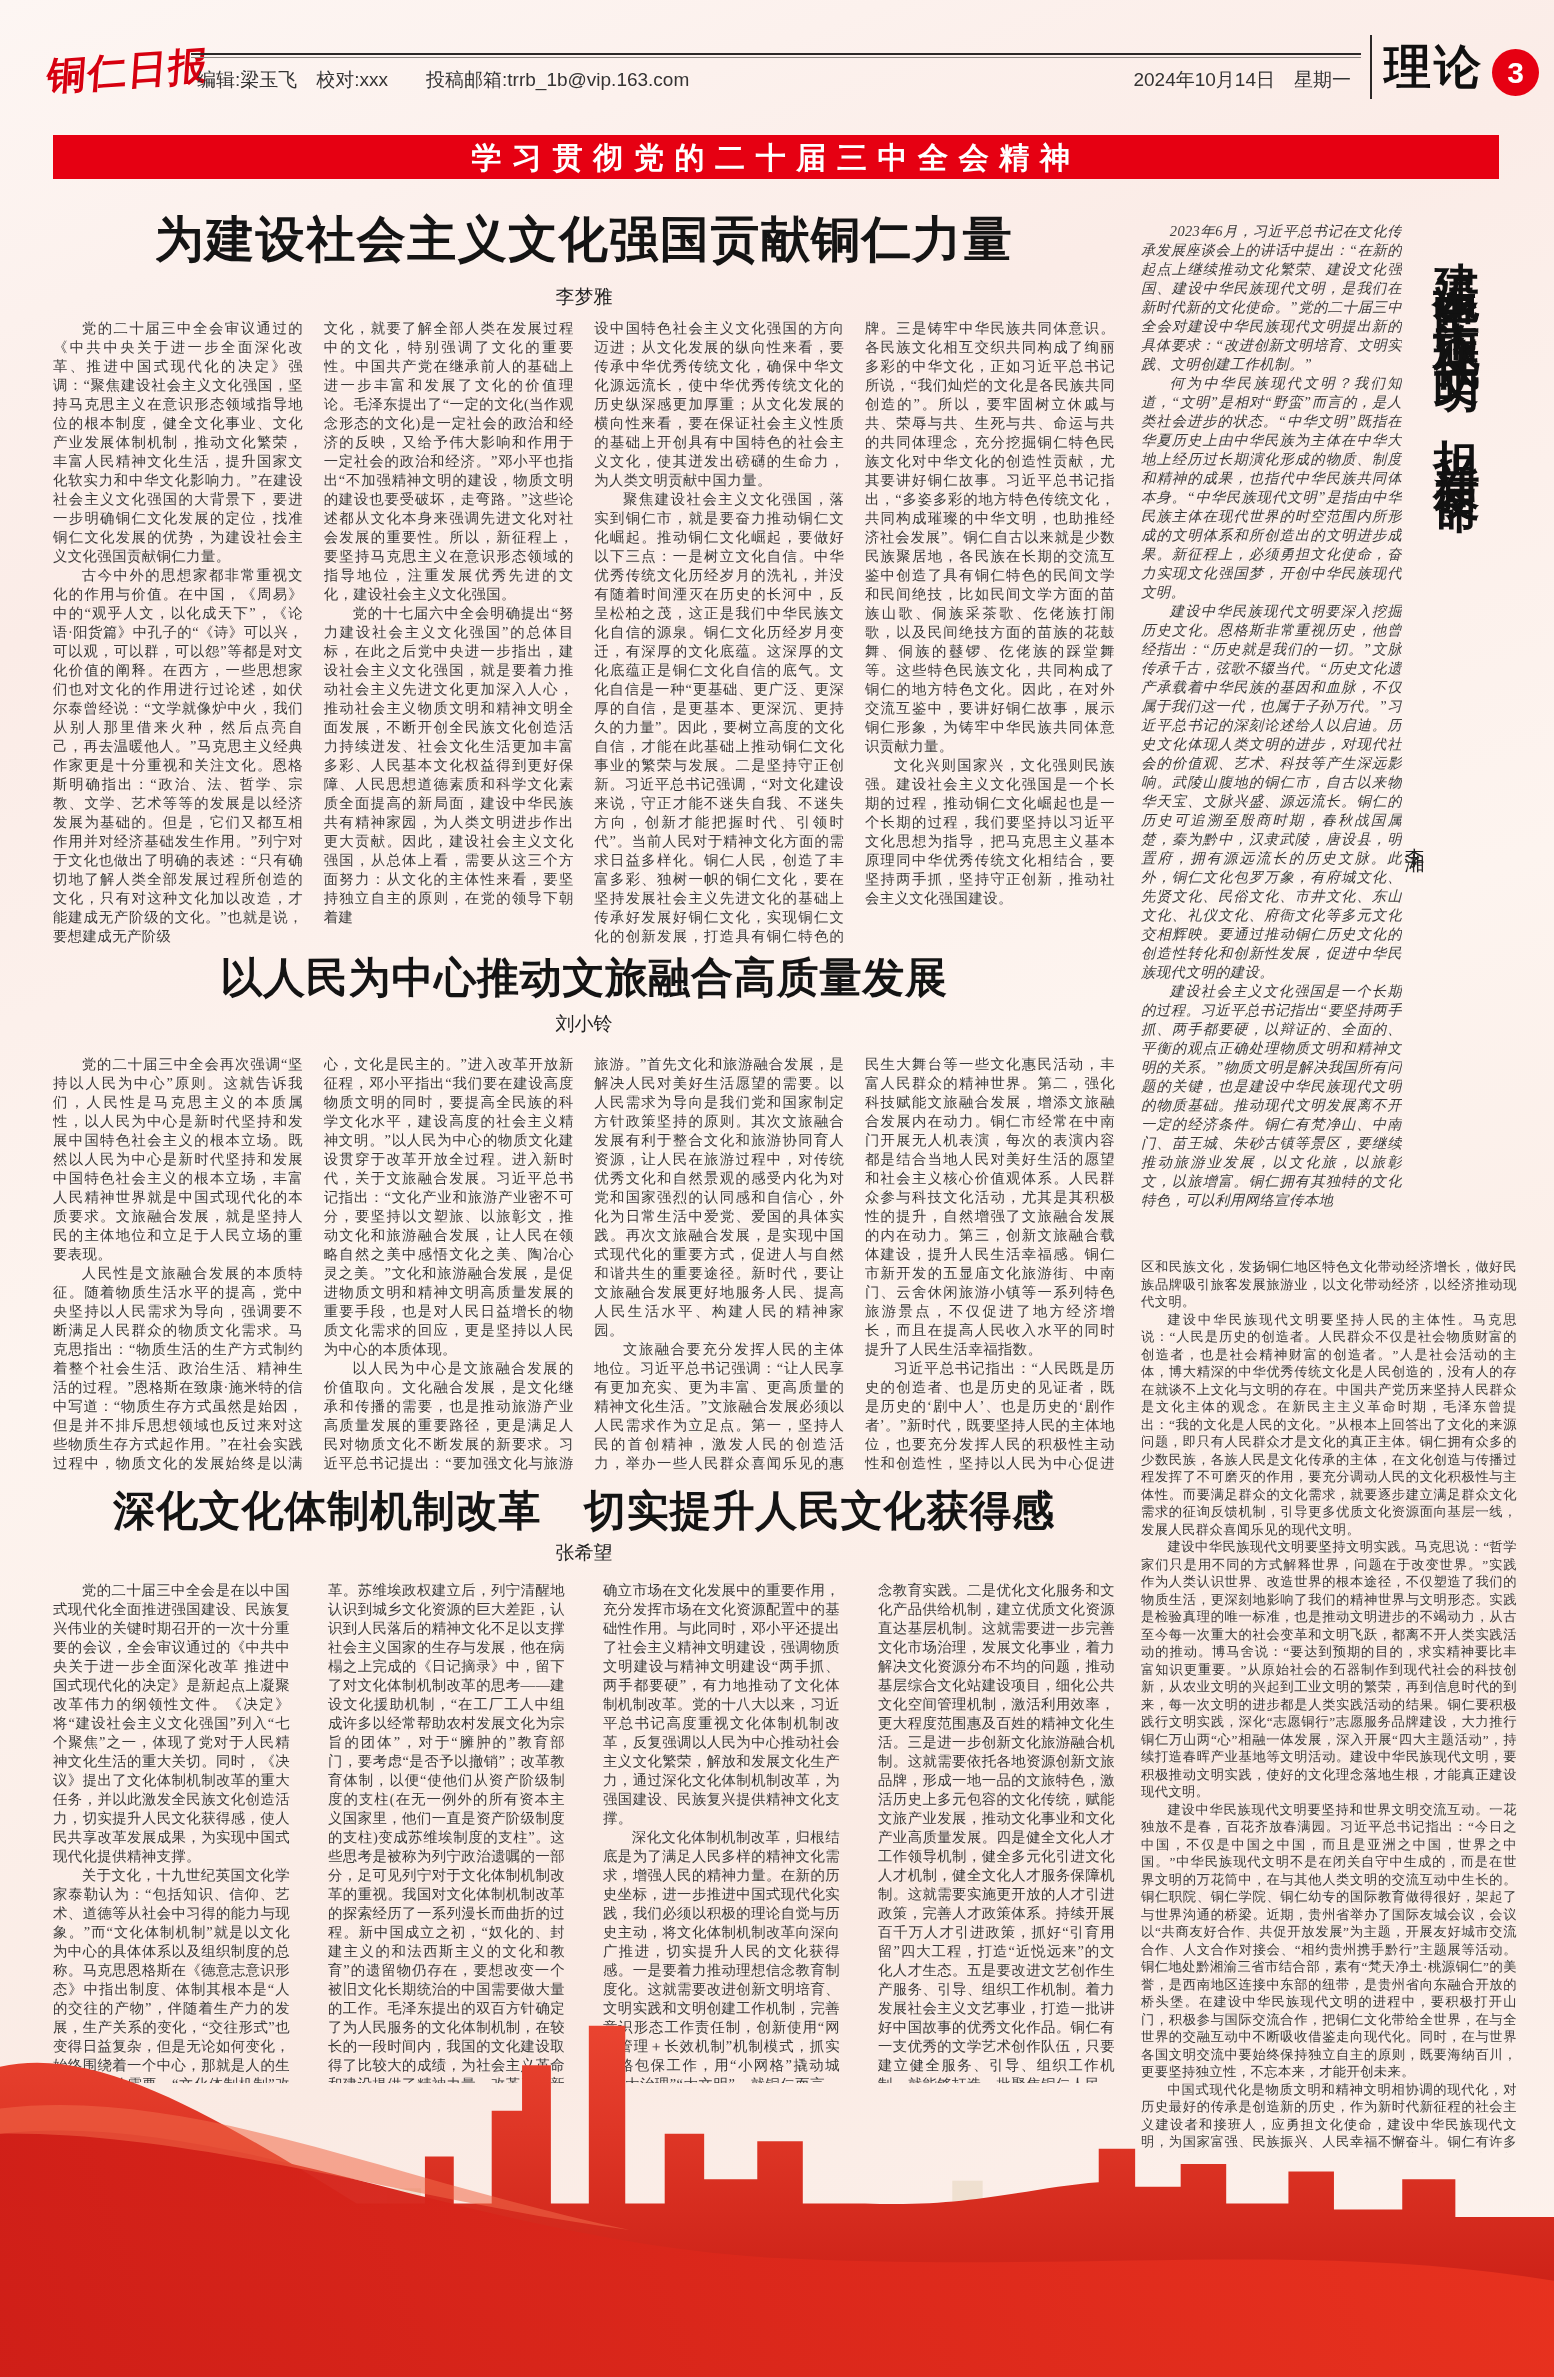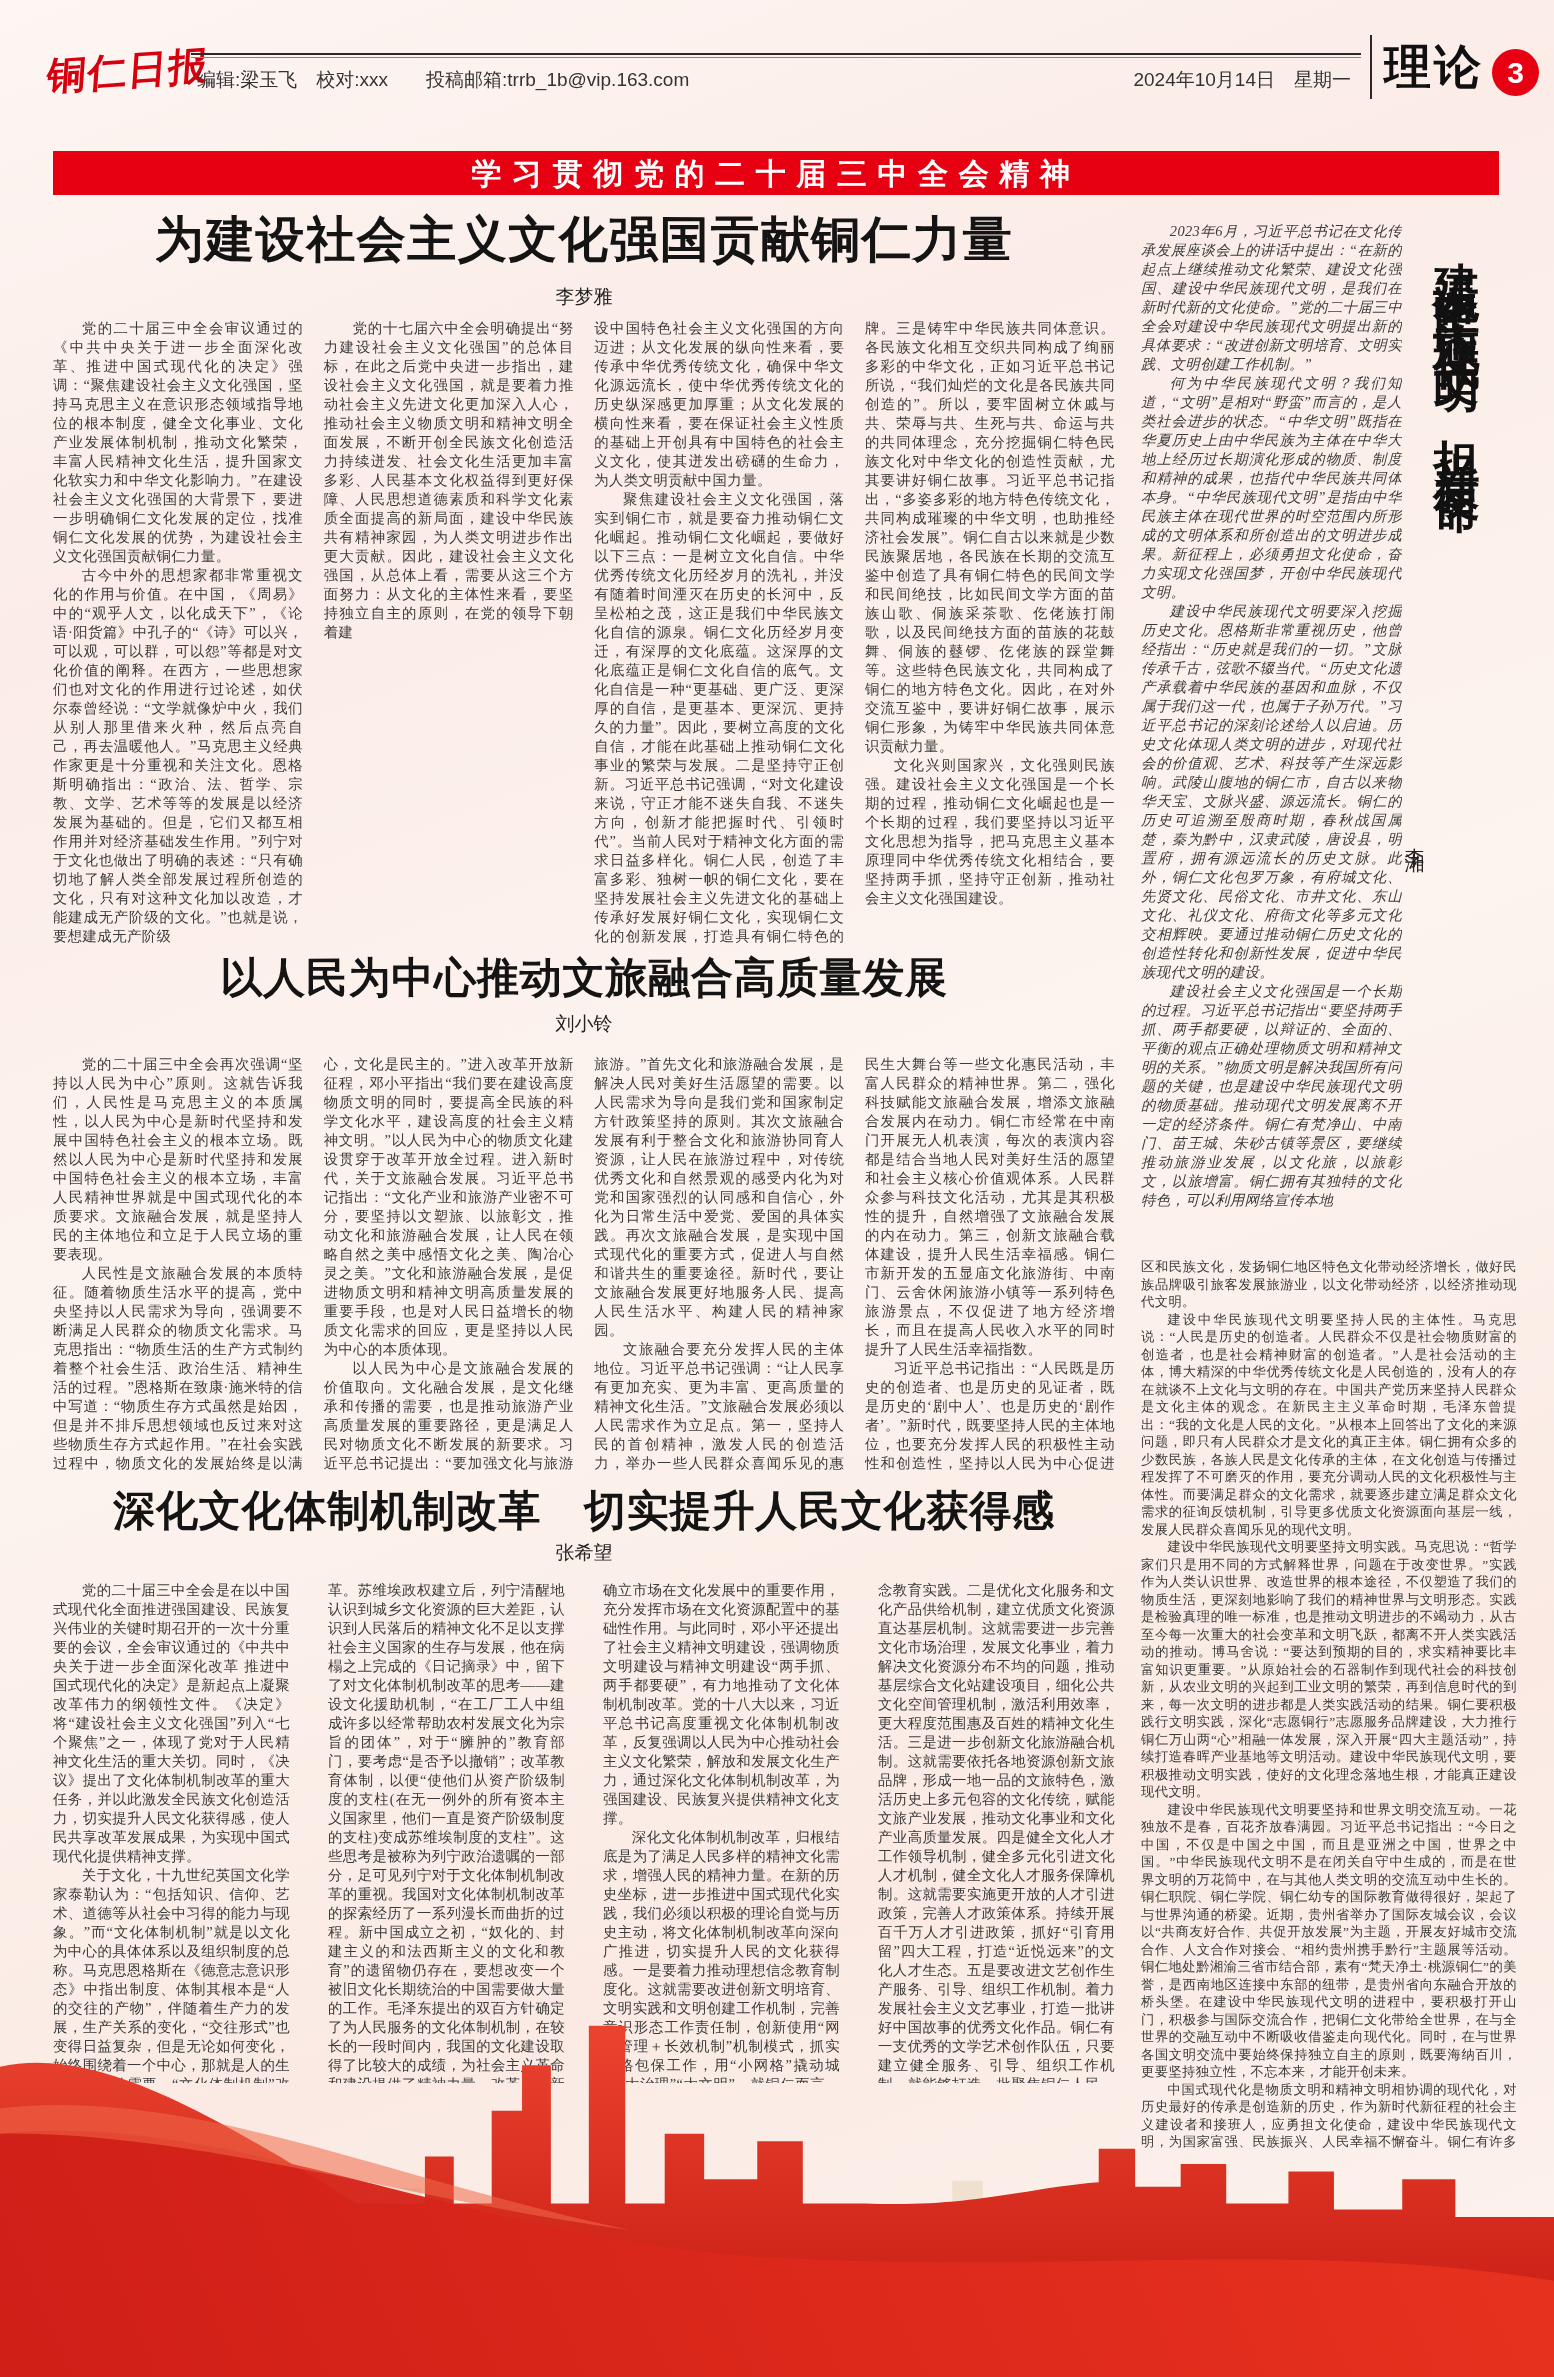--- a/index.html
+++ b/index.html
@@ -13,21 +13,21 @@
   .hrule{left:191px;top:53px;width:1170px;height:2.3px;background:#2b2827;}
   .hrule2{left:191px;top:57px;width:1170px;height:0.8px;background:#8a8480;}
   .einfo{left:197px;top:67px;}
   .dateinfo{left:979px;top:67px;width:372px;text-align:right;}
   .vdiv{left:1370px;top:35px;width:2.3px;height:64px;background:#2b2827;}
   .section{left:1384px;top:36px;font-size:47px;font-weight:bold;color:#101010;
     font-family:"Liberation Sans","DejaVu Sans",sans-serif;letter-spacing:3px;}
   .pagenum{left:1492px;top:49px;width:47px;height:47px;border-radius:50%;background:#e60012;
     color:#fff;font-size:30px;font-weight:bold;text-align:center;line-height:47px;
     font-family:"Liberation Sans",sans-serif;}
-  .banner{left:53px;top:151px;width:1446px;height:44px;background:#e60012;color:#ffffff;
+  .banner{left:53px;top:135px;width:1446px;height:44px;background:#e60012;color:#ffffff;
     font-family:"Liberation Sans","DejaVu Sans",sans-serif;font-weight:bold;font-size:30px;
     letter-spacing:10.6px;text-align:center;line-height:46px;}
   .atitle{width:1062px;left:53px;text-align:center;font-weight:bold;color:#141414;}
   .t1{top:199px;font-size:49px;letter-spacing:1.5px;margin-top:8px;}
   .t2{top:950px;font-size:42px;letter-spacing:0.8px;}
   .t3{top:1483px;font-size:42px;letter-spacing:0.8px;}
   .byline{width:1062px;left:53px;text-align:center;font-size:19px;color:#222;}
   .b1{top:284px;} .b2{top:1011px;} .b3{top:1540px;}
   .cols{left:53px;width:1062px;display:flex;gap:20.5px;}
   .c1{top:319px;height:624px;} .c2{top:1055px;height:416px;} .c3{top:1581px;height:502px;gap:38px;}
@@ -60,20 +60,21 @@
   <div class="abs banner">学习贯彻党的二十届三中全会精神</div>
 
   <div class="abs atitle t1">为建设社会主义文化强国贡献铜仁力量</div>
   <div class="abs byline b1">李梦雅</div>
   <div class="abs cols c1 body-text" id="a1cols">
       <div class="col">
         <p>党的二十届三中全会审议通过的《中共中央关于进一步全面深化改革、推进中国式现代化的决定》强调：“聚焦建设社会主义文化强国，坚持马克思主义在意识形态领域指导地位的根本制度，健全文化事业、文化产业发展体制机制，推动文化繁荣，丰富人民精神文化生活，提升国家文化软实力和中华文化影响力。”在建设社会主义文化强国的大背景下，要进一步明确铜仁文化发展的定位，找准铜仁文化发展的优势，为建设社会主义文化强国贡献铜仁力量。</p>
         <p>古今中外的思想家都非常重视文化的作用与价值。在中国，《周易》中的“观乎人文，以化成天下”，《论语·阳货篇》中孔子的“《诗》可以兴，可以观，可以群，可以怨”等都是对文化价值的阐释。在西方，一些思想家们也对文化的作用进行过论述，如伏尔泰曾经说：“文学就像炉中火，我们从别人那里借来火种，然后点亮自己，再去温暖他人。”马克思主义经典作家更是十分重视和关注文化。恩格斯明确指出：“政治、法、哲学、宗教、文学、艺术等等的发展是以经济发展为基础的。但是，它们又都互相作用并对经济基础发生作用。”列宁对于文化也做出了明确的表述：“只有确切地了解人类全部发展过程所创造的文化，只有对这种文化加以改造，才能建成无产阶级的文化。”也就是说，要想建成无产阶级</p>
       </div>
       <div class="col">
+        <p class="cont">文化，就要了解全部人类在发展过程中的文化，特别强调了文化的重要性。中国共产党在继承前人的基础上进一步丰富和发展了文化的价值理论。毛泽东提出了“一定的文化(当作观念形态的文化)是一定社会的政治和经济的反映，又给予伟大影响和作用于一定社会的政治和经济。”邓小平也指出“不加强精神文明的建设，物质文明的建设也要受破坏，走弯路。”这些论述都从文化本身来强调先进文化对社会发展的重要性。所以，新征程上，要坚持马克思主义在意识形态领域的指导地位，注重发展优秀先进的文化，建设社会主义文化强国。</p>
         <p>党的十七届六中全会明确提出“努力建设社会主义文化强国”的总体目标，在此之后党中央进一步指出，建设社会主义文化强国，就是要着力推动社会主义先进文化更加深入人心，推动社会主义物质文明和精神文明全面发展，不断开创全民族文化创造活力持续迸发、社会文化生活更加丰富多彩、人民基本文化权益得到更好保障、人民思想道德素质和科学文化素质全面提高的新局面，建设中华民族共有精神家园，为人类文明进步作出更大贡献。因此，建设社会主义文化强国，从总体上看，需要从这三个方面努力：从文化的主体性来看，要坚持独立自主的原则，在党的领导下朝着建</p>
       </div>
       <div class="col">
         <p class="cont">设中国特色社会主义文化强国的方向迈进；从文化发展的纵向性来看，要传承中华优秀传统文化，确保中华文化源远流长，使中华优秀传统文化的历史纵深感更加厚重；从文化发展的横向性来看，要在保证社会主义性质的基础上开创具有中国特色的社会主义文化，使其迸发出磅礴的生命力，为人类文明贡献中国力量。</p>
         <p>聚焦建设社会主义文化强国，落实到铜仁市，就是要奋力推动铜仁文化崛起。推动铜仁文化崛起，要做好以下三点：一是树立文化自信。中华优秀传统文化历经岁月的洗礼，并没有随着时间湮灭在历史的长河中，反呈松柏之茂，这正是我们中华民族文化自信的源泉。铜仁文化历经岁月变迁，有深厚的文化底蕴。这深厚的文化底蕴正是铜仁文化自信的底气。文化自信是一种“更基础、更广泛、更深厚的自信，是更基本、更深沉、更持久的力量”。因此，要树立高度的文化自信，才能在此基础上推动铜仁文化事业的繁荣与发展。二是坚持守正创新。习近平总书记强调，“对文化建设来说，守正才能不迷失自我、不迷失方向，创新才能把握时代、引领时代”。当前人民对于精神文化方面的需求日益多样化。铜仁人民，创造了丰富多彩、独树一帜的铜仁文化，要在坚持发展社会主义先进文化的基础上传承好发展好铜仁文化，实现铜仁文化的创新发展，打造具有铜仁特色的文化品</p>
       </div>
       <div class="col">
         <p class="cont">牌。三是铸牢中华民族共同体意识。各民族文化相互交织共同构成了绚丽多彩的中华文化，正如习近平总书记所说，“我们灿烂的文化是各民族共同创造的”。所以，要牢固树立休戚与共、荣辱与共、生死与共、命运与共的共同体理念，充分挖掘铜仁特色民族文化对中华文化的创造性贡献，尤其要讲好铜仁故事。习近平总书记指出，“多姿多彩的地方特色传统文化，共同构成璀璨的中华文明，也助推经济社会发展”。铜仁自古以来就是少数民族聚居地，各民族在长期的交流互鉴中创造了具有铜仁特色的民间文学和民间绝技，比如民间文学方面的苗族山歌、侗族采茶歌、仡佬族打闹歌，以及民间绝技方面的苗族的花鼓舞、侗族的鼟锣、仡佬族的踩堂舞等。这些特色民族文化，共同构成了铜仁的地方特色文化。因此，在对外交流互鉴中，要讲好铜仁故事，展示铜仁形象，为铸牢中华民族共同体意识贡献力量。</p>
         <p>文化兴则国家兴，文化强则民族强。建设社会主义文化强国是一个长期的过程，推动铜仁文化崛起也是一个长期的过程，我们要坚持以习近平文化思想为指导，把马克思主义基本原理同中华优秀传统文化相结合，要坚持两手抓，坚持守正创新，推动社会主义文化强国建设。</p>
       </div>

